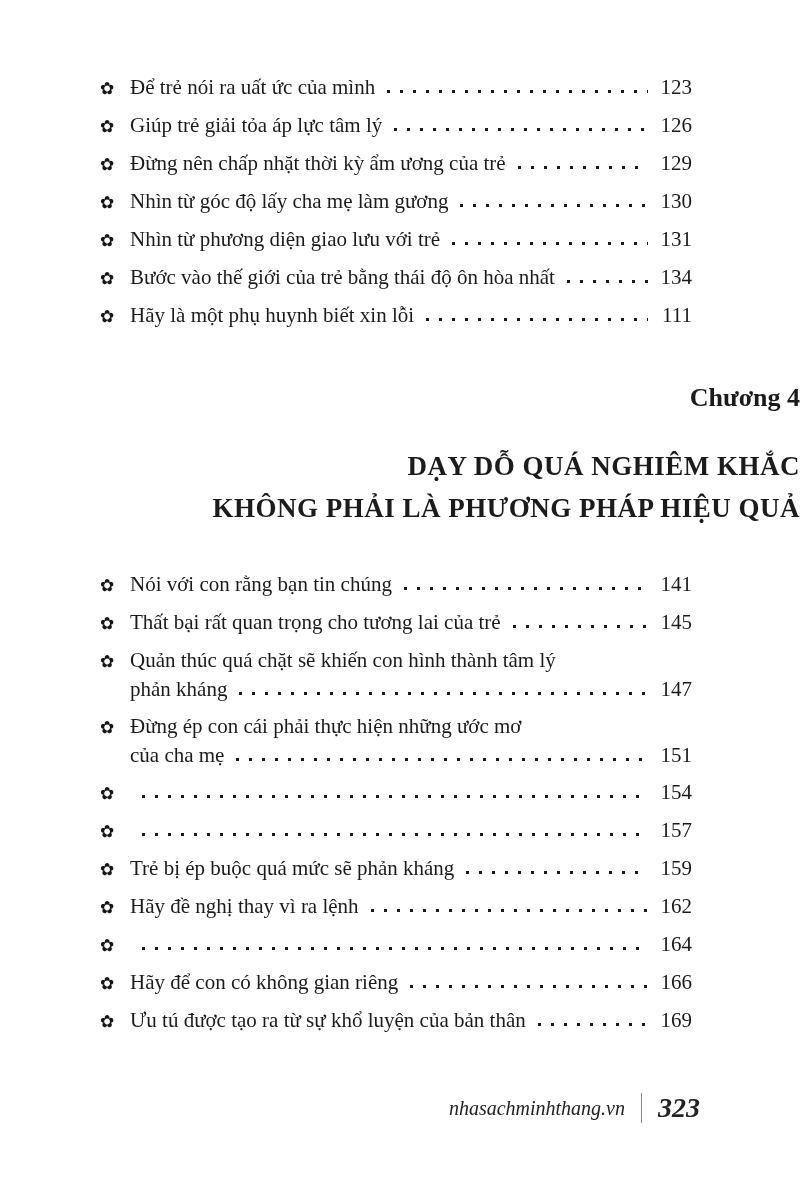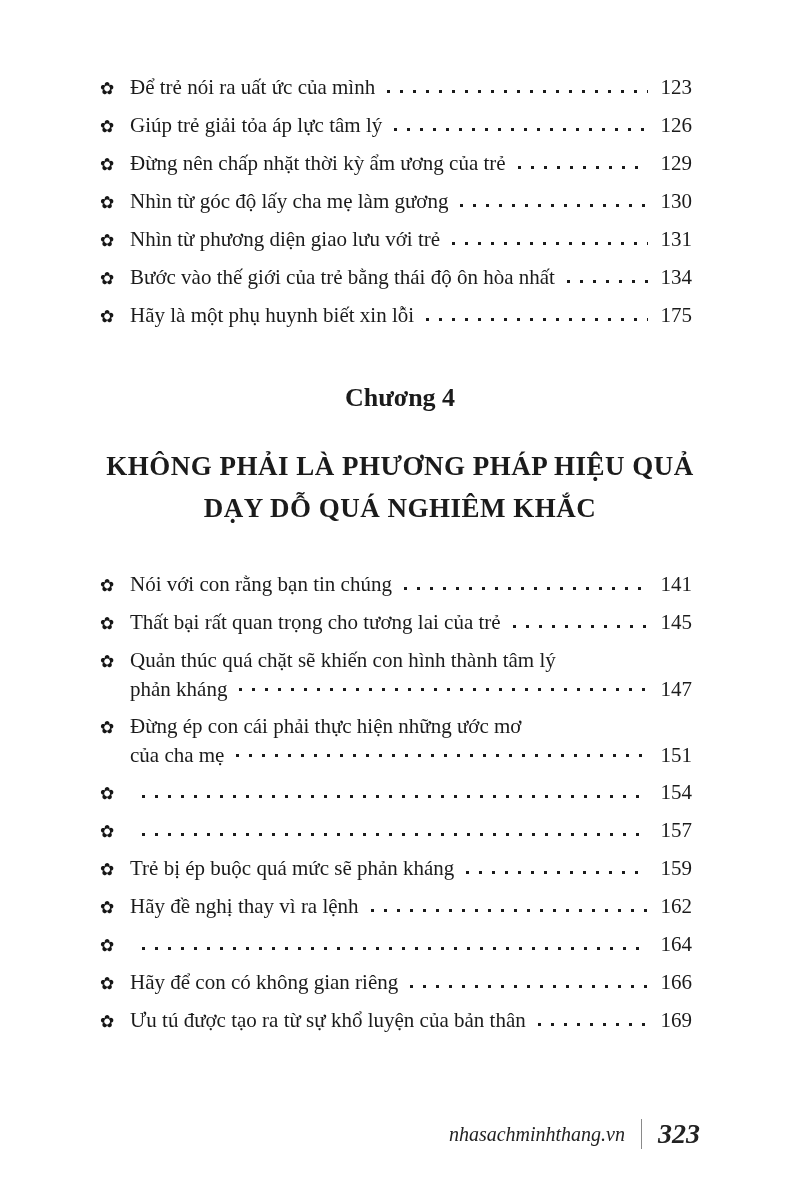--- a/index.html
+++ b/index.html
@@ -15,48 +15,48 @@
   .toc { padding: 0 108px 0 100px; }
   .toc-top { padding-top: 76px; }
   .toc-row {
     display: flex;
     align-items: baseline;
     font-size: 21px;
     line-height: 22px;
     margin-bottom: 15px;
   }
   .toc-row.first-line { margin-bottom: 6px; }
-  .toc-row.cont { padding-left: 30px; align-items: center; }
+  .toc-row.cont { padding-left: 30px; }
   .bullet {
     flex: 0 0 30px;
     width: 30px;
     font-family: "DejaVu Sans", sans-serif;
     font-size: 17px;
     color: #161616;
   }
   .toc-text { flex: 0 1 auto; white-space: nowrap; }
   .leader {
     flex: 1 1 auto;
     min-width: 12px;
     height: 5px;
     margin-left: 7px;
     margin-right: 2px;
     background-image: radial-gradient(circle, #1b1b1b 1.6px, rgba(0,0,0,0) 2px);
     background-size: 13px 5px;
     background-repeat: repeat-x;
     background-position: 0 100%;
   }
   .toc-page { flex: 0 0 auto; min-width: 42px; text-align: right; }
-  .chapter { text-align: center; margin-top: 56px; margin-bottom: 44px; }
+  .chapter { text-align: right; margin-top: 56px; margin-bottom: 44px; }
   .chapter-label { font-size: 26px; font-weight: bold; margin-bottom: 32px; }
   .chapter-title { font-size: 27px; font-weight: bold; line-height: 42px; letter-spacing: 0.5px; }
   .footer {
     position: absolute;
     right: 100px;
-    bottom: 50px;
+    bottom: 76px;
     display: flex;
     align-items: center;
   }
   .footer-site { font-style: italic; font-size: 20px; color: #222; }
   .footer-div { width: 1px; height: 30px; background: #8a8a8a; margin: 0 16px; }
   .footer-page { font-style: italic; font-weight: bold; font-size: 28px; color: #222; }
 </style>
 </head>
 <body>
 
@@ -96,28 +96,28 @@
     <div class="toc-row">
       <span class="bullet">✿</span>
       <span class="toc-text">Bước vào thế giới của trẻ bằng thái độ ôn hòa nhất</span>
       <span class="leader"></span>
       <span class="toc-page">134</span>
     </div>
     <div class="toc-row">
       <span class="bullet">✿</span>
       <span class="toc-text">Hãy là một phụ huynh biết xin lỗi</span>
       <span class="leader"></span>
-      <span class="toc-page">175</span>
+      <span class="toc-page">111</span>
     </div>
   </div>
 
   <div class="chapter">
     <div class="chapter-label">Chương 4</div>
+    <div class="chapter-title">DẠY DỖ QUÁ NGHIÊM KHẮC</div>
     <div class="chapter-title">KHÔNG PHẢI LÀ PHƯƠNG PHÁP HIỆU QUẢ</div>
-    <div class="chapter-title">DẠY DỖ QUÁ NGHIÊM KHẮC</div>
   </div>
 
   <div class="toc">
     <div class="toc-row">
       <span class="bullet">✿</span>
       <span class="toc-text">Nói với con rằng bạn tin chúng</span>
       <span class="leader"></span>
       <span class="toc-page">141</span>
     </div>
     <div class="toc-row">

